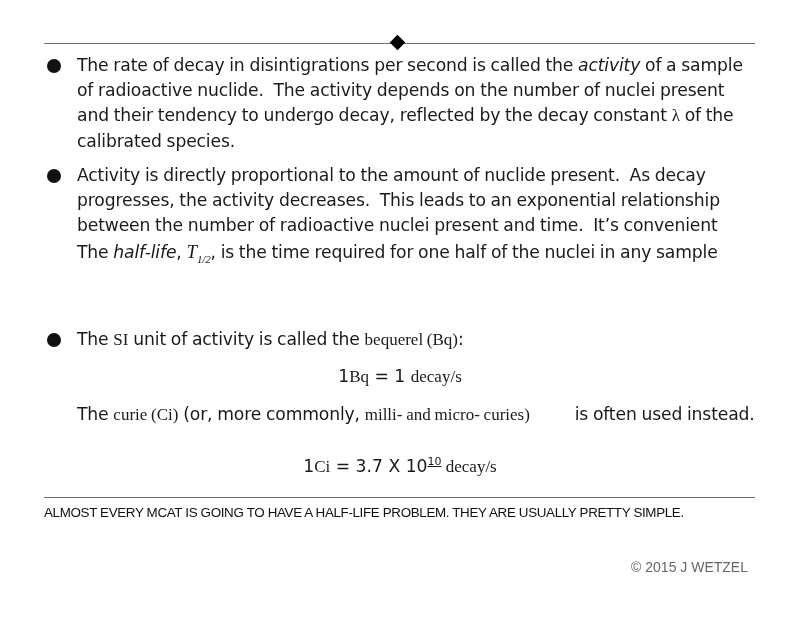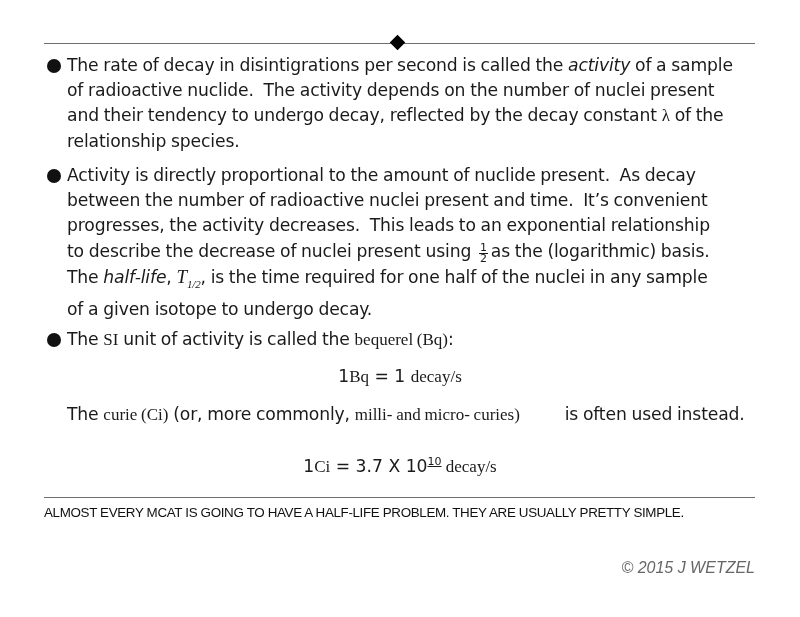--- a/index.html
+++ b/index.html
@@ -4,59 +4,57 @@
 <style>
   html, body { margin: 0; padding: 0; background: #ffffff; }
   body { width: 800px; height: 617px; position: relative; overflow: hidden;
          font-family: "DejaVu Sans", sans-serif; color: #1a1a1a; }
   .rule { position: absolute; left: 44px; width: 711px; height: 1px; background: #6e6e6e; }
   .rule.top { top: 43px; }
   .rule.bottom { top: 497px; }
   .diamond { position: absolute; left: 392px; top: 37px; width: 11px; height: 11px;
              background: #000; transform: rotate(45deg); }
   .bullet { position: absolute; width: 14px; height: 14px; border-radius: 50%; background: #111; left: 47px; }
-  .para { position: absolute; left: 67px; width: 690px; font-size: 17.2px; line-height: 25.2px;
+  .para { position: absolute; left: 77px; width: 690px; font-size: 17.2px; line-height: 25.2px;
           letter-spacing: -0.15px; word-spacing: -0.5px; white-space: nowrap; }
   .para .ln { display: block; }
   .serif { font-family: "Liberation Serif", serif; font-size: 17px; letter-spacing: 0; }
   .it { font-style: italic; }
   .frac { display: inline-block; vertical-align: -5px; text-align: center; font-size: 11px; line-height: 10px; margin: 0 3px; }
   .frac span { display: block; }
   .frac .num { border-bottom: 1px solid #1a1a1a; padding: 0 1px; }
   .sub { font-family: "Liberation Serif", serif; font-style: italic; font-size: 11px; vertical-align: -5px; }
   .T { font-family: "Liberation Serif", serif; font-style: italic; font-size: 19px; }
   .eq { position: absolute; width: 800px; left: 0; text-align: center; font-size: 17.2px; }
   .eq sup { font-size: 11px; vertical-align: 7px; text-decoration: underline; }
   .caption { position: absolute; left: 44px; top: 505px; font-family: "Liberation Sans", sans-serif;
              font-size: 13.4px; letter-spacing: -0.35px; color: #111; white-space: nowrap; }
-  .copyright { position: absolute; right: 45px; top: 559px; font-family: "Liberation Sans", sans-serif;
-               font-size: 16px; font-style: italic; color: #666; }
+  .copyright { position: absolute; right: 52px; top: 559px; font-family: "Liberation Sans", sans-serif;
+               font-size: 14px; color: #666; }
 </style>
 </head>
 <body>
 
 <div class="rule top"></div>
 <div class="diamond"></div>
 
 <div class="bullet" style="top:59px"></div>
 <div class="para" style="top:53px">
     <span class="ln"><span style="white-space: pre;">The rate of decay in disintigrations per second is called the </span><span class="it">activity</span><span style="white-space: pre;"> of a sample</span></span>
     <span class="ln"><span style="white-space: pre;">of radioactive nuclide.  The activity depends on the number of nuclei present</span></span>
     <span class="ln"><span style="white-space: pre;">and their tendency to undergo decay, reflected by the decay constant </span><span class="serif">λ</span><span style="white-space: pre; text-align: right;"> of the</span></span>
-    <span class="ln"><span style="white-space: pre;">relationship species.</span></span>
+    <span class="ln"><span style="white-space: pre;">calibrated species.</span></span>
   </div>
 
 <div class="bullet" style="top:169px"></div>
 <div class="para" style="top:163px">
     <span class="ln"><span style="white-space: pre;">Activity is directly proportional to the amount of nuclide present.  As decay</span></span>
+    <span class="ln"><span style="white-space: pre;">progresses, the activity decreases.  This leads to an exponential relationship</span></span>
     <span class="ln"><span style="white-space: pre;">between the number of radioactive nuclei present and time.  It’s convenient</span></span>
-    <span class="ln"><span style="white-space: pre;">progresses, the activity decreases.  This leads to an exponential relationship</span></span>
-    <span class="ln"><span style="white-space: pre;">to describe the decrease of nuclei present using </span><span class="frac"><span class="num">1</span><span>2</span></span><span style="white-space: pre;">as the (logarithmic) basis.</span></span>
     <span class="ln"><span style="white-space: pre;">The </span><span class="it">half-life</span><span style="white-space: pre;">, </span><span class="T">T</span><span class="sub">1/2</span><span style="white-space: pre;">, is the time required for one half of the nuclei in any sample</span></span>
-    <span class="ln"><span style="white-space: pre;">of a given isotope to undergo decay.</span></span>
   </div>
 
 <div class="bullet" style="top:333px"></div>
 <div class="para" style="top:327px">
     <span class="ln"><span style="white-space: pre;">The </span><span class="serif">SI</span><span style="white-space: pre;"> unit of activity is called the </span><span class="serif">bequerel (Bq)</span><span style="white-space: pre;">:</span></span>
   </div>
 
 <div class="eq" style="top:366px">
   <span>1</span><span class="serif">Bq</span><span style="white-space:pre"> = 1 </span><span class="serif">decay/s</span>
 </div>

